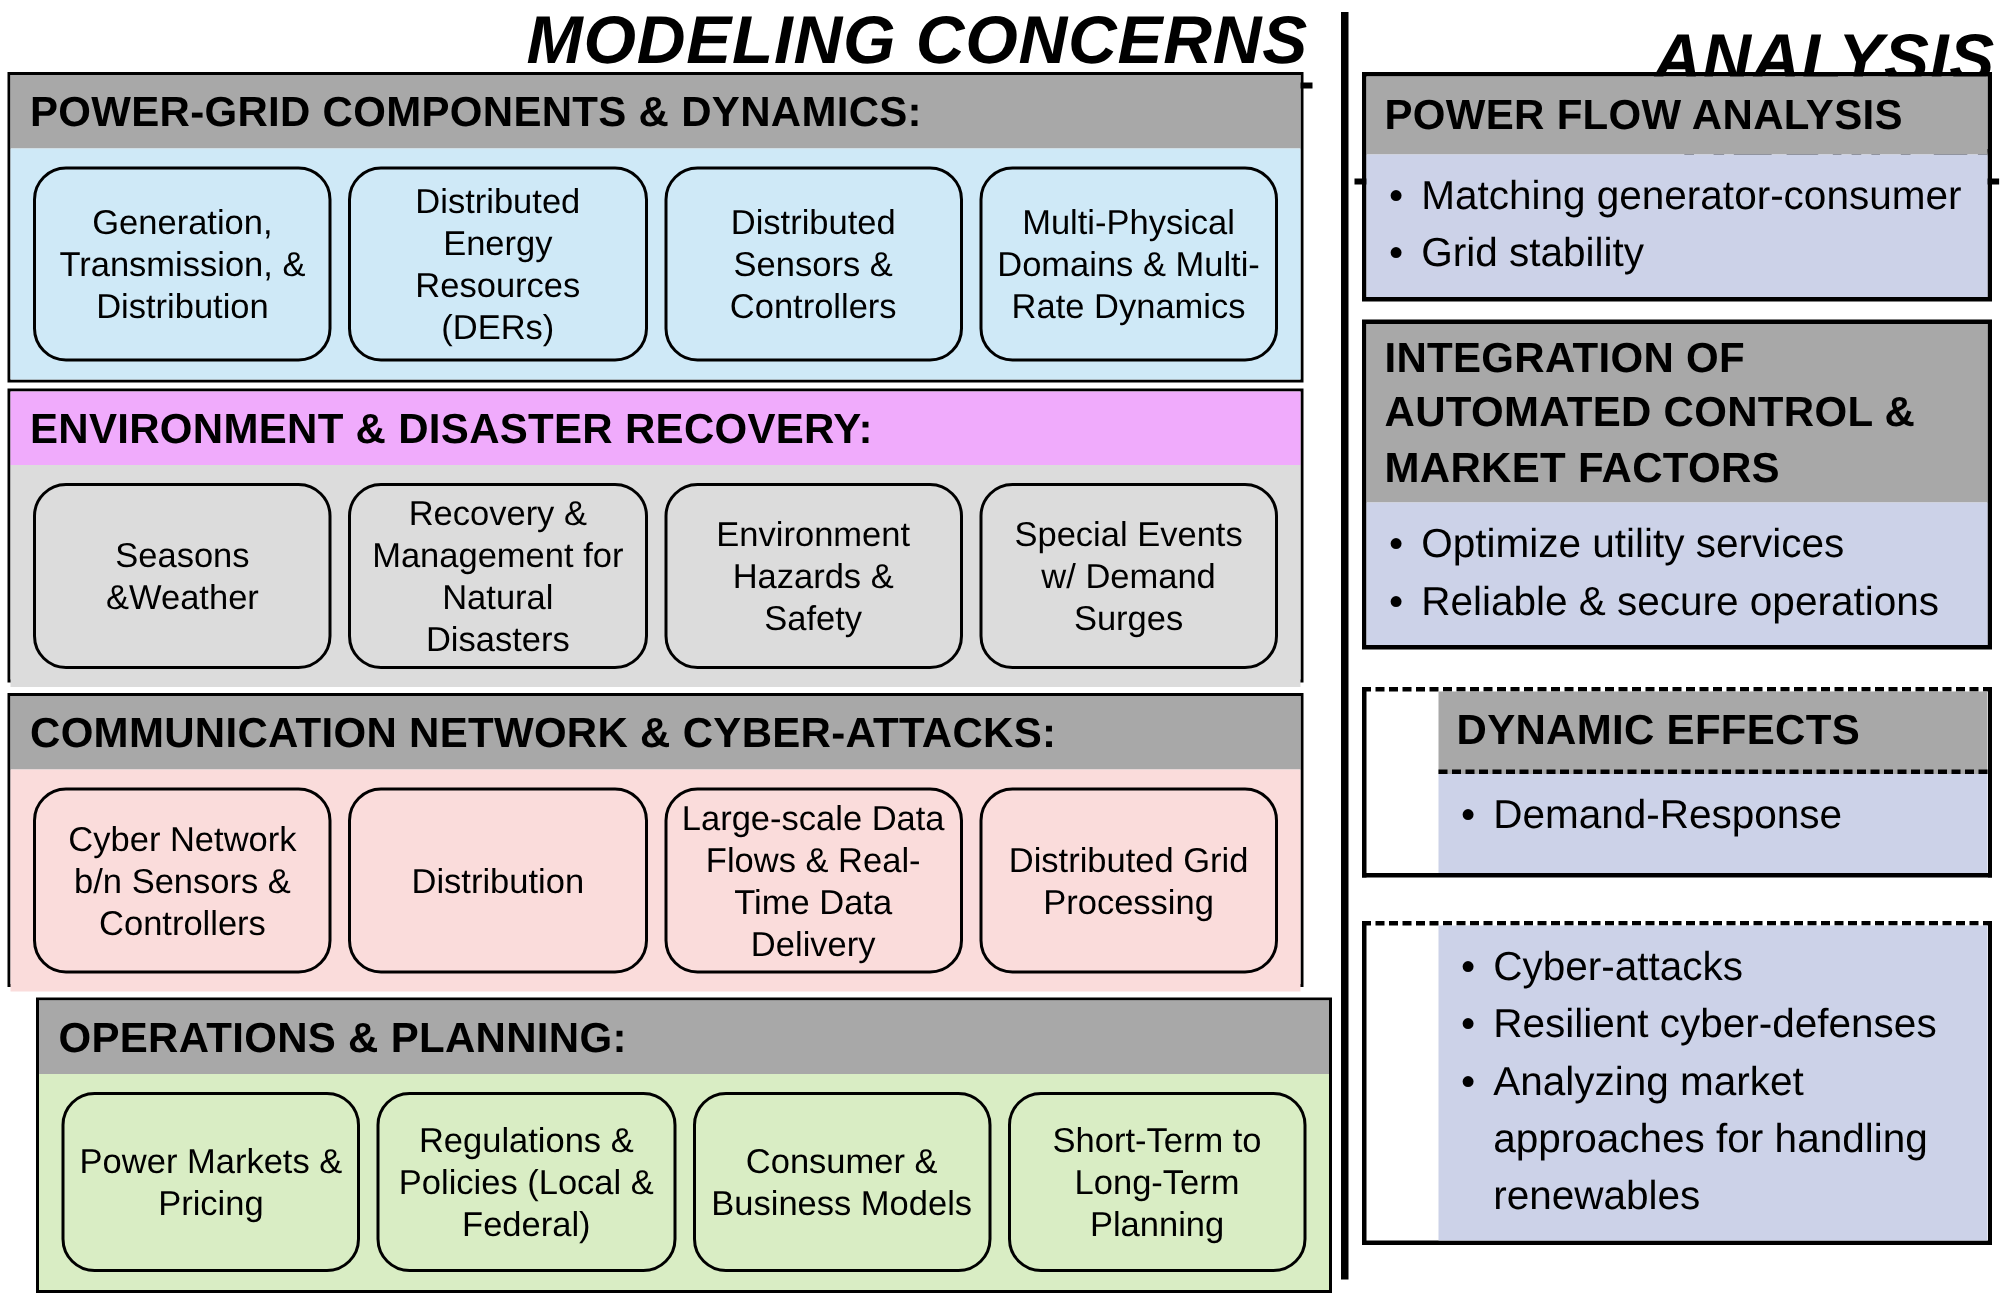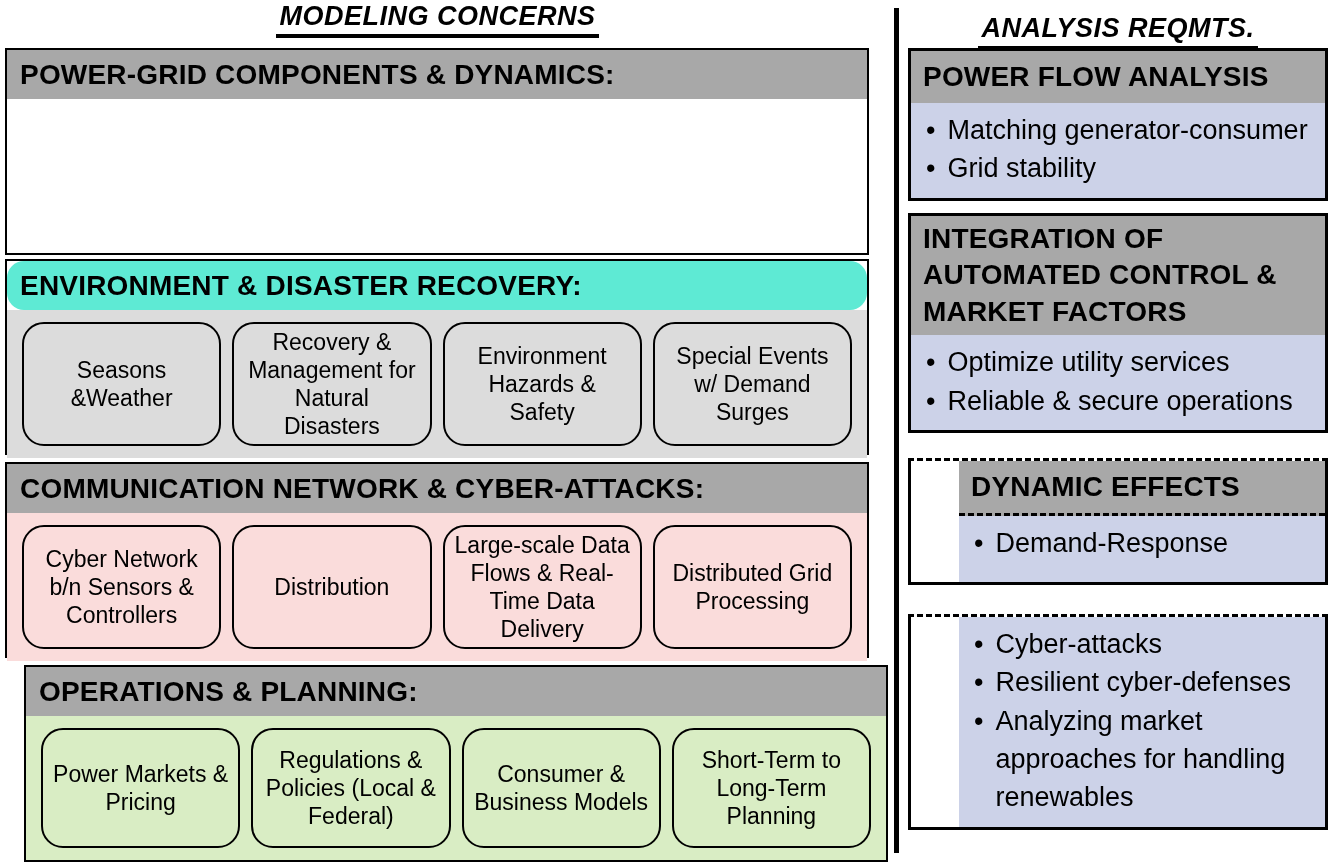--- a/index.html
+++ b/index.html
@@ -1,19 +1,19 @@
 <!DOCTYPE html>
 <html><head>
 <meta charset="utf-8">
 <style>
   html,body { margin:0; padding:0; background:#ffffff; font-family:"Liberation Sans", sans-serif; color:#000; }
   #canvas { position:relative; width:1333px; height:865px; background:#fff; overflow:hidden; }
 
   
-  .col-title { position:absolute; top:1px; font-style:italic; font-weight:bold; font-size:27px; text-align:center; letter-spacing:0.5px; }
+  .col-title { position:absolute; top:1px; font-style:italic; font-weight:bold; font-size:45px; text-align:right; letter-spacing:0.5px; }
   .col-title .underlined { display:inline-block; border-bottom:4px solid #000; padding:0 3px 2px 3px; }
   #left-title  { left:0; width:875px; }
   #right-title { left:903px; width:430px;margin-top:12px; }
 
   
   #divider { position:absolute; left:894px; top:8px; width:5px; height:845px; background:#000; }
 
   
   .lsection { position:absolute; left:5px; width:864px; border:2px solid #000; box-sizing:border-box;
               display:flex; flex-direction:column; }
@@ -52,24 +52,30 @@
     <span class="underlined">MODELING CONCERNS</span>
   </div>
   <div id="right-title" class="col-title">
     <span class="underlined">ANALYSIS REQMTS.</span>
   </div>
 
   <div id="divider"></div>
 
   <div id="ls0" class="lsection">
     <div class="lheader" style="background-color: rgb(168, 168, 168);">POWER-GRID COMPONENTS &amp; DYNAMICS:</div>
+    <div class="lbody" style="background-color: rgb(207, 233, 247);">
+      <div class="lbox">Generation, Transmission, &amp; Distribution</div>
+      <div class="lbox">Distributed Energy Resources (DERs)</div>
+      <div class="lbox">Distributed Sensors &amp; Controllers</div>
+      <div class="lbox">Multi-Physical Domains &amp; Multi-Rate Dynamics</div>
+    </div>
   </div>
 
   <div id="ls1" class="lsection">
-    <div class="lheader" style="background-color: #5eead4; border-radius: 17px;">ENVIRONMENT &amp; DISASTER RECOVERY:</div>
+    <div class="lheader" style="background-color: #f0abfc;">ENVIRONMENT &amp; DISASTER RECOVERY:</div>
     <div class="lbody" style="background-color: rgb(220, 220, 220);">
       <div class="lbox">Seasons &amp;Weather</div>
       <div class="lbox">Recovery &amp; Management for Natural Disasters</div>
       <div class="lbox">Environment Hazards &amp; Safety</div>
       <div class="lbox">Special Events w/ Demand Surges</div>
     </div>
   </div>
 
   <div id="ls2" class="lsection">
     <div class="lheader" style="background-color: rgb(168, 168, 168);">COMMUNICATION NETWORK &amp; CYBER-ATTACKS:</div>

